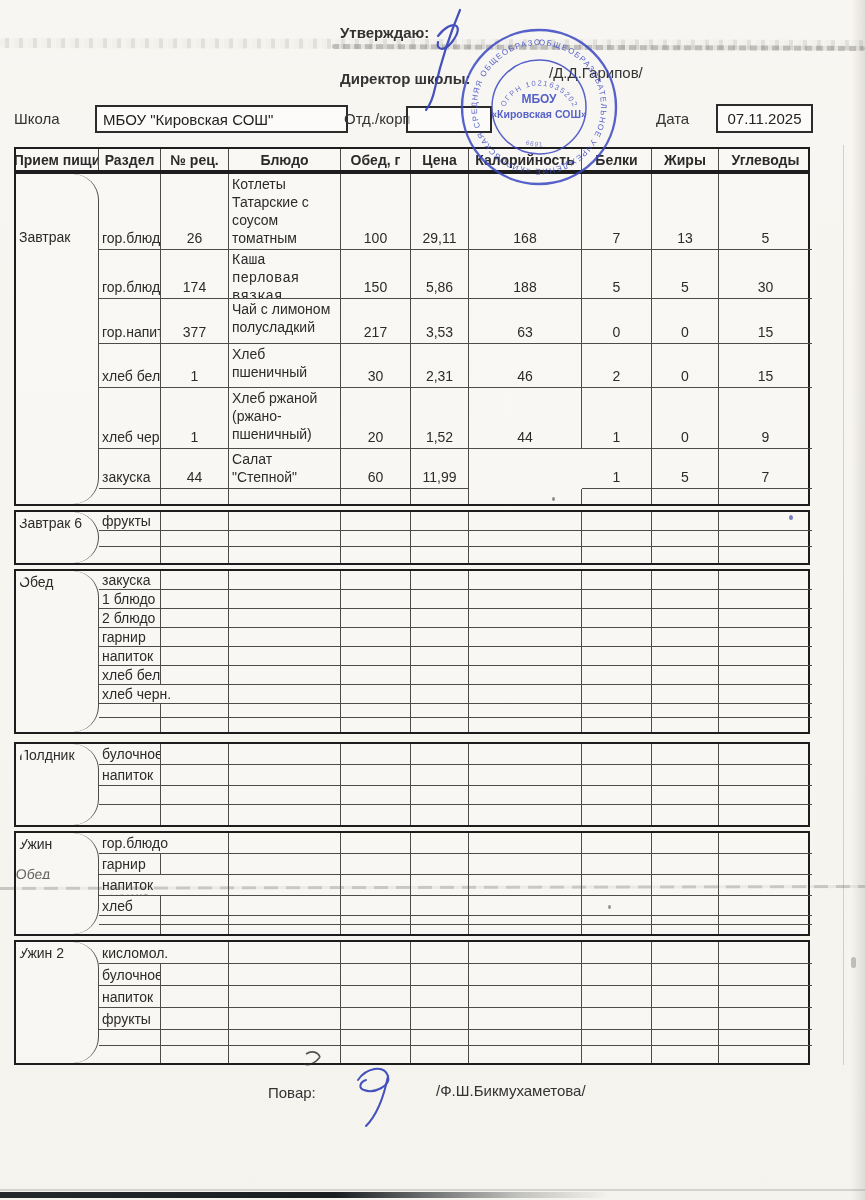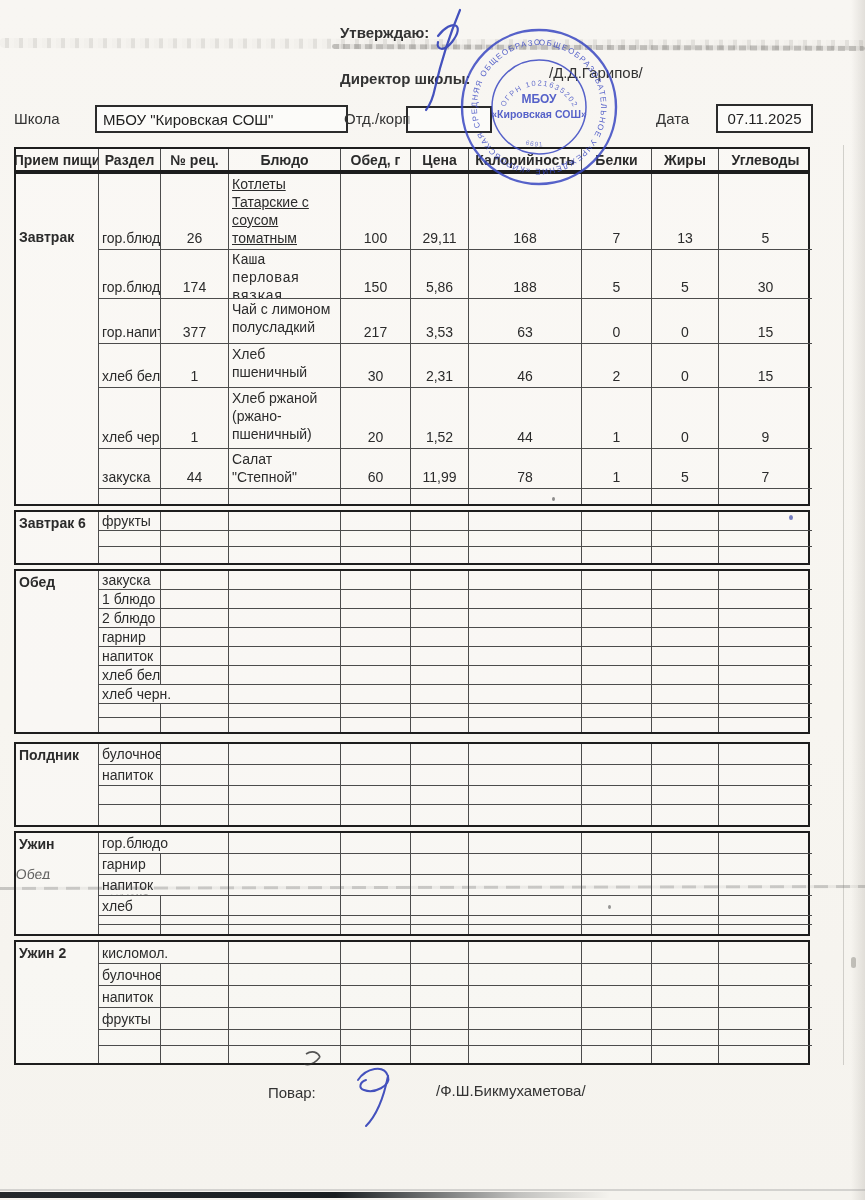--- a/index.html
+++ b/index.html
@@ -35,21 +35,21 @@
   #table-host .thead,#table-host .section{
     position:absolute;left:14px;width:796px;display:grid;
     border:2px solid #1d1d1d;box-sizing:border-box;background:rgba(255,255,255,.25);
   }
   .cell{border-right:1px solid #4c4c4c;border-bottom:1px solid #4c4c4c;
     font-size:14px;line-height:18px;padding:0 3px;overflow:hidden;white-space:nowrap;
     display:flex;align-items:center;box-sizing:border-box;color:#2b2b2b;}
   .cell.hc{justify-content:center;font-weight:bold;font-size:14px;white-space:nowrap;}
   .cell.last-col{border-right:none;}
   .cell.last-row{border-bottom:none;}
-  .cell.meal{font-weight:bold;border-bottom:none;align-items:flex-start;padding-top:2px;}
+  .cell.meal{font-weight:normal;border-bottom:none;align-items:flex-start;padding-top:2px;border-radius:26px;}
   .s0 .cell.meal{padding-top:54px;}
   .cell.dish{white-space:normal;align-items:flex-start;padding-top:1px;line-height:18px;}
   .cell.num{justify-content:center;}
   .s0 .cell.razdel,.s0 .cell.num{align-items:flex-end;padding-bottom:2px;}
   .s0 .cell.dish{align-items:flex-start;}
   .cell.razdel{position:relative;}
   .ghost-razdel{position:absolute;left:2px;top:13px;font-size:14px;color:rgba(70,70,70,.6);
     transform:skewX(-6deg) rotate(-1deg);}
   
   svg text{font-family:"Liberation Sans",sans-serif;}
@@ -81,21 +81,21 @@
       <div class="cell hc last-row">Цена</div>
       <div class="cell hc last-row">Калорийность</div>
       <div class="cell hc last-row">Белки</div>
       <div class="cell hc last-row">Жиры</div>
       <div class="cell hc last-row last-col">Углеводы</div>
     </div>
     <div class="section s0" style="top: 172px; grid-template-columns: 83px 62px 68px 112px 70px 58px 113px 70px 67px 93px; grid-template-rows: 76px 49px 45px 44px 61px 40px 15px;">
       <div class="cell meal" style="grid-area: 1 / 1 / span 7;">Завтрак</div>
       <div class="cell razdel" style="grid-area: 1 / 2;">гор.блюдо</div>
       <div class="cell rec num" style="grid-area: 1 / 3;">26</div>
-      <div class="cell dish" style="grid-area: 1 / 4; text-decoration: underline;">Котлеты Татарские с соусом томатным</div>
+      <div class="cell dish" style="grid-area: 1 / 4;">Котлеты Татарские с соусом томатным</div>
       <div class="cell num" style="grid-area: 1 / 5;">100</div>
       <div class="cell num" style="grid-area: 1 / 6;">29,11</div>
       <div class="cell num" style="grid-area: 1 / 7;">168</div>
       <div class="cell num" style="grid-area: 1 / 8;">7</div>
       <div class="cell num" style="grid-area: 1 / 9;">13</div>
       <div class="cell num last-col" style="grid-area: 1 / 10;">5</div>
       <div class="cell razdel" style="grid-area: 2 / 2;">гор.блюдо</div>
       <div class="cell rec num" style="grid-area: 2 / 3;">174</div>
       <div class="cell dish" style="grid-area: 2 / 4; font-family: Liberation Mono, monospace;">Каша перловая вязкая</div>
       <div class="cell num" style="grid-area: 2 / 5;">150</div>
@@ -129,21 +129,20 @@
       <div class="cell num" style="grid-area: 5 / 6;">1,52</div>
       <div class="cell num" style="grid-area: 5 / 7;">44</div>
       <div class="cell num" style="grid-area: 5 / 8;">1</div>
       <div class="cell num" style="grid-area: 5 / 9;">0</div>
       <div class="cell num last-col" style="grid-area: 5 / 10;">9</div>
       <div class="cell razdel" style="grid-area: 6 / 2;">закуска</div>
       <div class="cell rec num" style="grid-area: 6 / 3;">44</div>
       <div class="cell dish" style="grid-area: 6 / 4;">Салат "Степной"</div>
       <div class="cell num" style="grid-area: 6 / 5;">60</div>
       <div class="cell num" style="grid-area: 6 / 6;">11,99</div>
-      <div class="cell num" style="grid-area: 6 / 7;">78</div>
       <div class="cell num" style="grid-area: 6 / 8;">1</div>
       <div class="cell num" style="grid-area: 6 / 9;">5</div>
       <div class="cell num last-col" style="grid-area: 6 / 10;">7</div>
       <div class="cell razdel last-row" style="grid-area: 7 / 2;"></div>
       <div class="cell rec num last-row" style="grid-area: 7 / 3;"></div>
       <div class="cell dish last-row" style="grid-area: 7 / 4;"></div>
       <div class="cell num last-row" style="grid-area: 7 / 5;"></div>
       <div class="cell num last-row" style="grid-area: 7 / 6;"></div>
       <div class="cell num last-row" style="grid-area: 7 / 7;"></div>
       <div class="cell num last-row" style="grid-area: 7 / 8;"></div>

